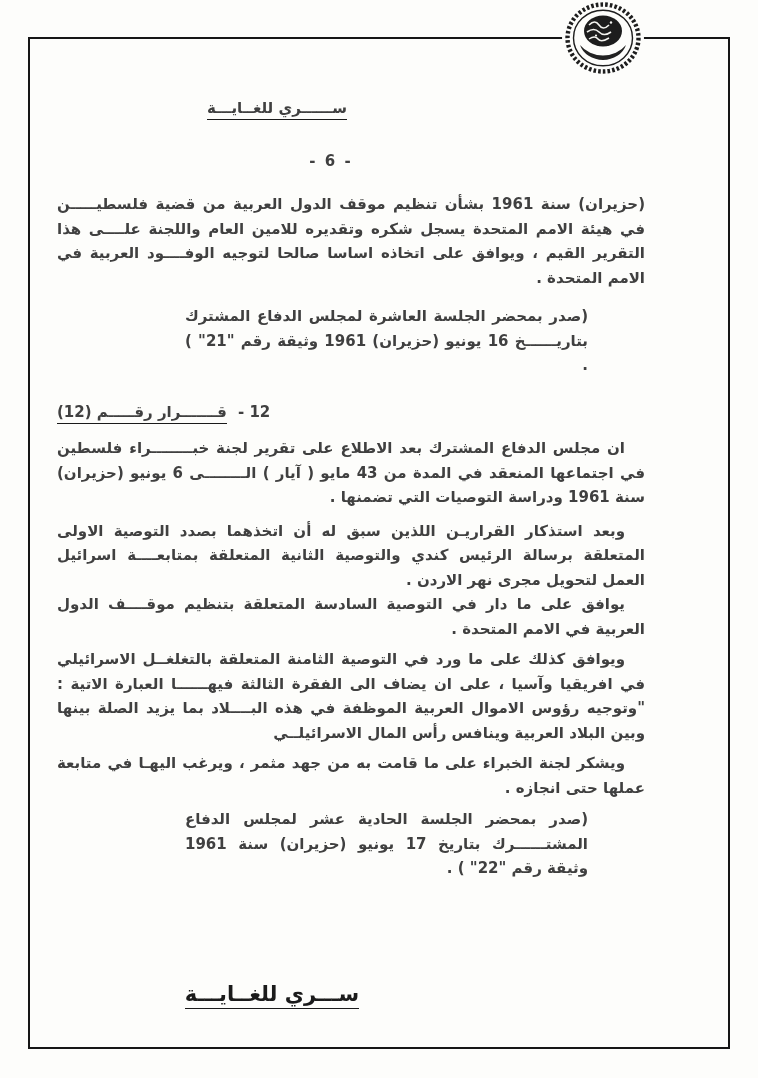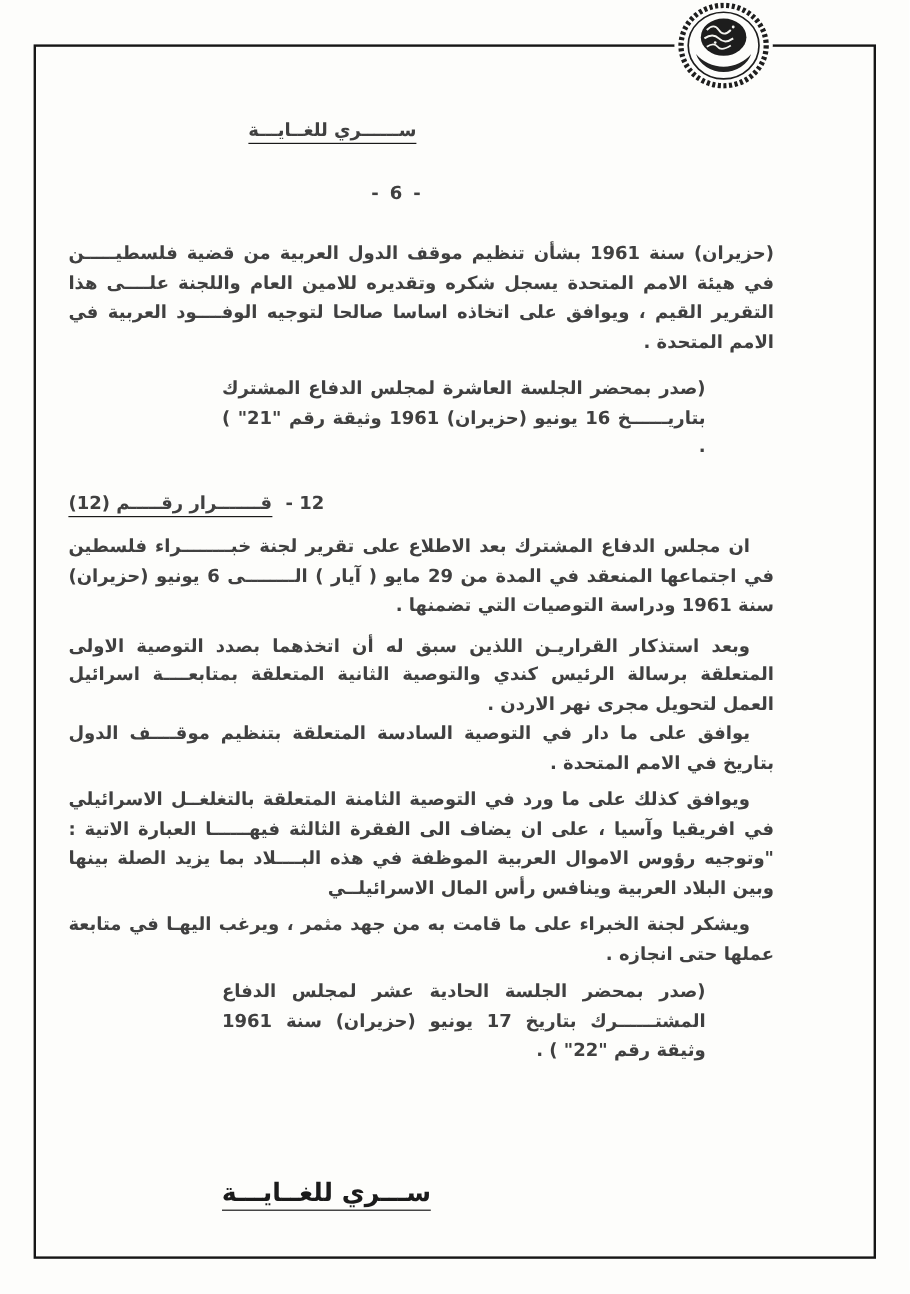--- a/index.html
+++ b/index.html
@@ -23,21 +23,21 @@
   }
 
   .u { border-bottom:1.5px solid #1a1a1a; padding-bottom:2px; }
 
   .secret-top { margin-top:8px; margin-right:148px; text-align:center; }
   .pagenum    { margin-top:28px; margin-right:40px; text-align:center; letter-spacing:2px; direction:ltr; }
 
   p.para { text-indent:20px; }
   p.para.noindent { text-indent:0; }
 
-  .p1 { margin-top:26px; }
+  .p1 { margin-top:19px; }
   .cite1 { margin-top:14px; }
   .heading { margin-top:22px; text-align:left; text-indent:0; }
   .hnum { margin-left:6px; }
   .p3 { margin-top:12px; }
   .p4 { margin-top:9px; }
   .p5 { margin-top:0; }
   .p6 { margin-top:6px; }
   .p7 { margin-top:0; }
   .p8 { margin-top:6px; }
   .cite2 { margin-top:7px; }
@@ -85,25 +85,25 @@
 
     <p class="para noindent p1">(حزيران) سنة 1961 بشأن تنظيم موقف الدول العربية من قضية فلسطيـــــن في هيئة الامم المتحدة يسجل شكره وتقديره للامين العام واللجنة علــــى هذا التقرير القيم ، ويوافق على اتخاذه اساسا صالحا لتوجيه الوفــــود العربية في الامم المتحدة .</p>
 
     <p class="citation cite1">(صدر بمحضر الجلسة العاشرة لمجلس الدفاع المشترك بتاريــــــخ 16 يونيو (حزيران) 1961 وثيقة رقم "21" ) .</p>
 
     <div class="heading">
       <span class="hnum">12 -</span>
       <span class="u">قـــــــرار رقـــــم (12)</span>
     </div>
 
-    <p class="para p3">ان مجلس الدفاع المشترك بعد الاطلاع على تقرير لجنة خبــــــــراء فلسطين في اجتماعها المنعقد في المدة من 29 مايو ( آيار ) الــــــــى 6 يونيو (حزيران) سنة 1961 ودراسة التوصيات التي تضمنها .</p>
+    <p class="para p3">ان مجلس الدفاع المشترك بعد الاطلاع على تقرير لجنة خبــــــــراء فلسطين في اجتماعها المنعقد في المدة من 43 مايو ( آيار ) الــــــــى 6 يونيو (حزيران) سنة 1961 ودراسة التوصيات التي تضمنها .</p>
 
     <p class="para p4">وبعد استذكار القراريـن اللذين سبق له أن اتخذهما بصدد التوصية الاولى المتعلقة برسالة الرئيس كندي والتوصية الثانية المتعلقة بمتابعــــة اسرائيل العمل لتحويل مجرى نهر الاردن .</p>
 
-    <p class="para p5">يوافق على ما دار في التوصية السادسة المتعلقة بتنظيم موقــــف الدول بتاريخ في الامم المتحدة .</p>
+    <p class="para p5">يوافق على ما دار في التوصية السادسة المتعلقة بتنظيم موقــــف الدول العربية في الامم المتحدة .</p>
 
     <p class="para p6">ويوافق كذلك على ما ورد في التوصية الثامنة المتعلقة بالتغلغــل الاسرائيلي في افريقيا وآسيا ، على ان يضاف الى الفقرة الثالثة فيهــــــا العبارة الاتية : "وتوجيه رؤوس الاموال العربية الموظفة في هذه البــــلاد بما يزيد الصلة بينها وبين البلاد العربية وينافس رأس المال الاسرائيلــي</p>
 
 
     <p class="para p8">ويشكر لجنة الخبراء على ما قامت به من جهد مثمر ، ويرغب اليهـا في متابعة عملها حتى انجازه .</p>
 
     <p class="citation cite2">(صدر بمحضر الجلسة الحادية عشر لمجلس الدفاع المشتــــــرك بتاريخ 17 يونيو (حزيران) سنة 1961 وثيقة رقم "22" ) .</p>
 
   </div>
 

